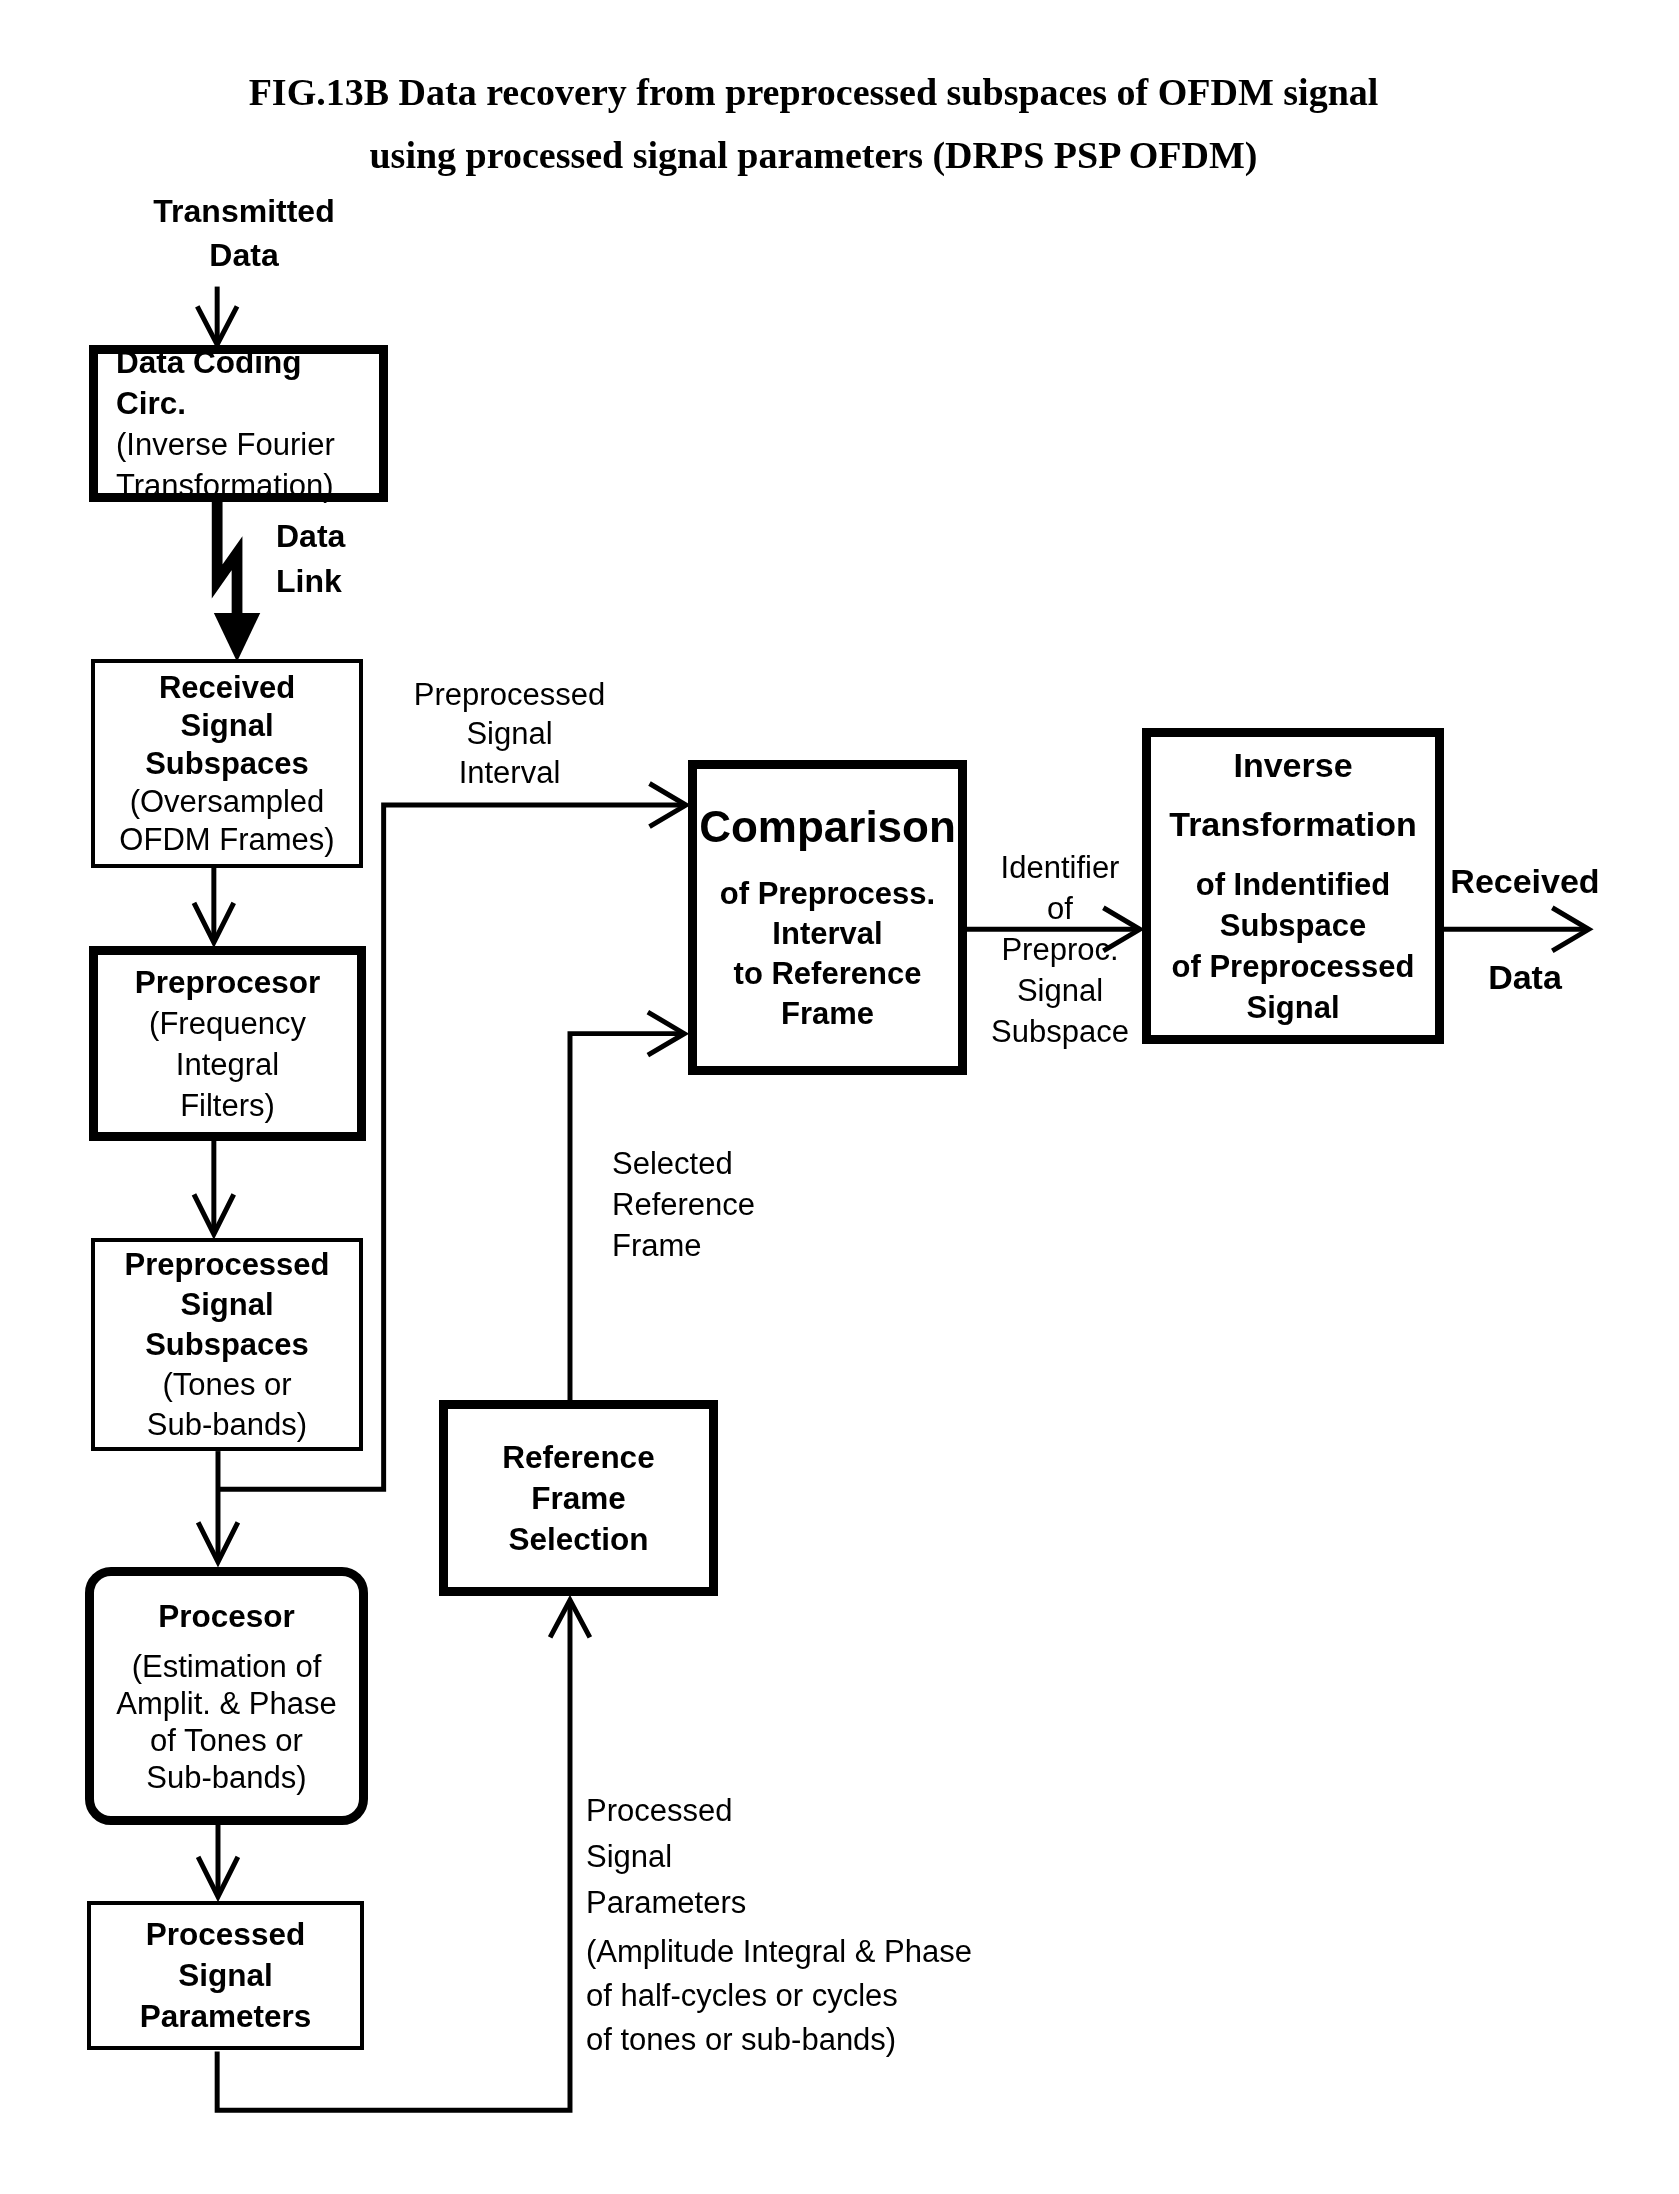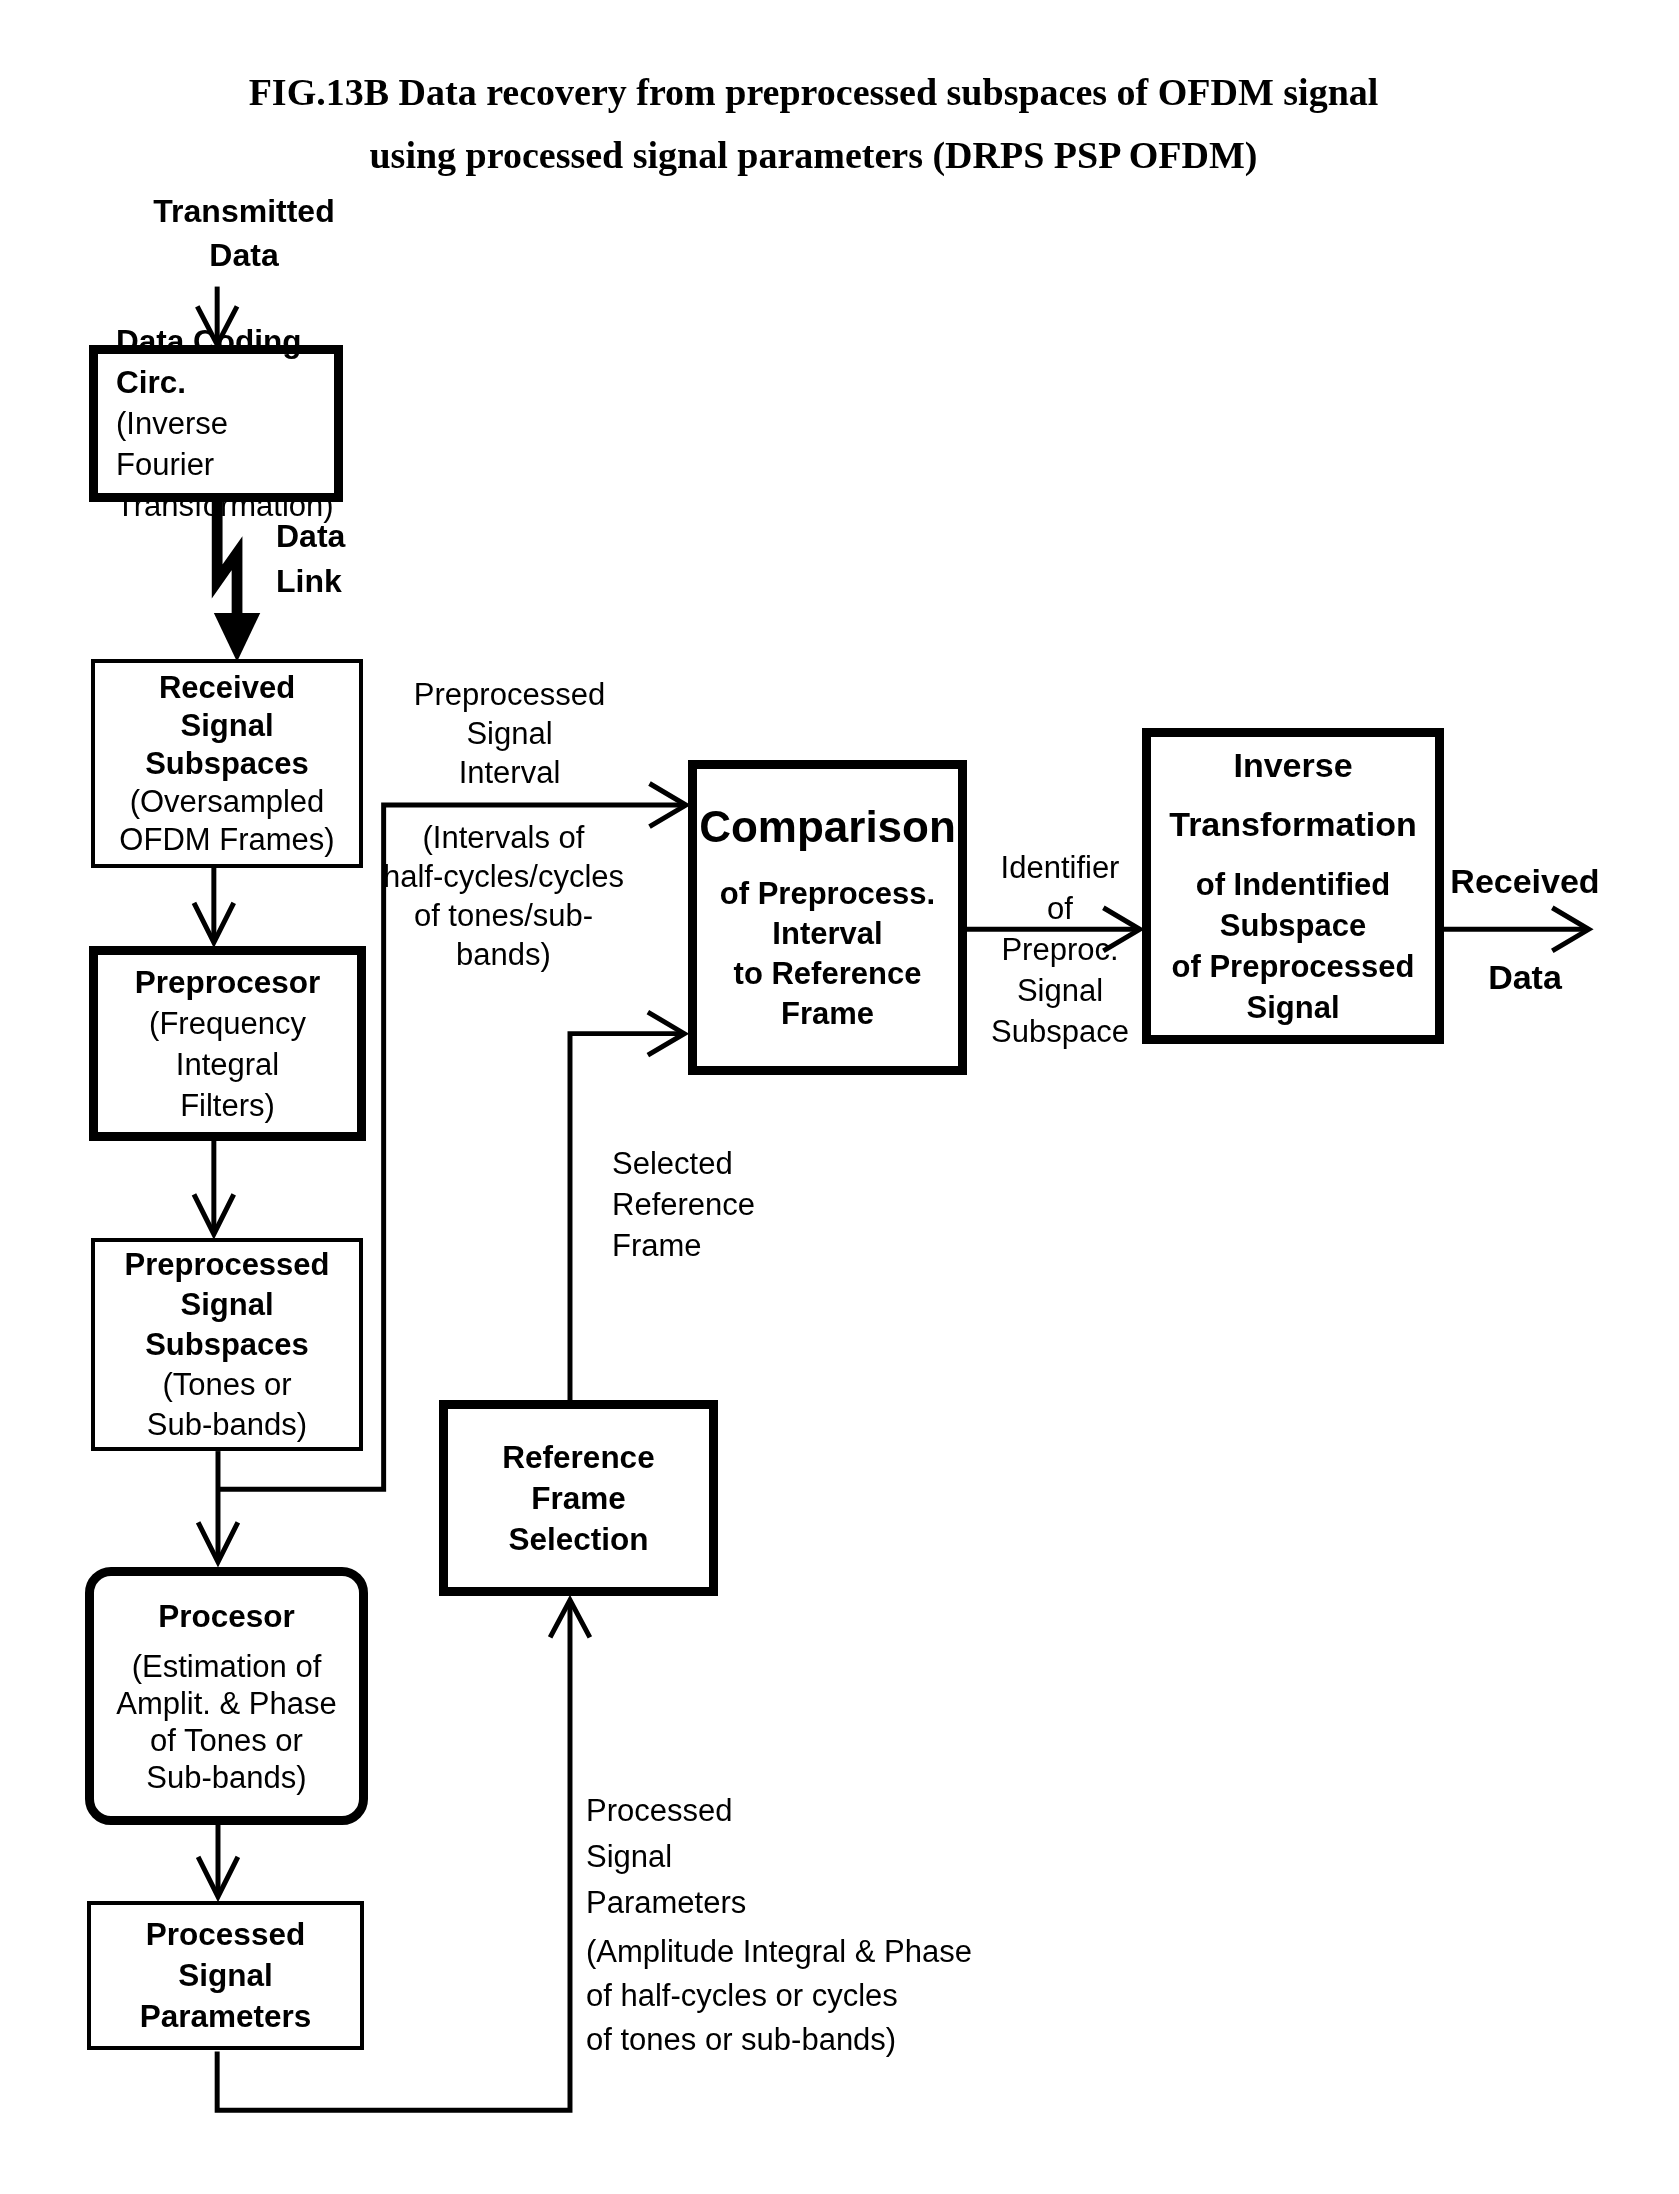--- a/index.html
+++ b/index.html
@@ -83,25 +83,20 @@
     <div>Data</div>
     <div>Link</div>
   </div>
 
   <div class="lbl ctr" style="left:377px;top:675px;width:265px;line-height:39px;">
     <div>Preprocessed</div>
     <div>Signal</div>
     <div>Interval</div>
   </div>
 
-  <div class="lbl ctr" style="left:371px;top:818px;width:265px;line-height:39px;">
-    <div>(Intervals of</div>
-    <div>half-cycles/cycles</div>
-    <div>of tones/sub-bands)</div>
-  </div>
 
   <div class="lbl ctr" style="left:973px;top:847px;width:174px;line-height:41px;">
     <div>Identifier</div>
     <div>of</div>
     <div>Preproc.</div>
     <div>Signal</div>
     <div>Subspace</div>
   </div>
 
   <div class="lbl ctr b" style="left:1440px;top:861px;width:170px;line-height:40px;font-size:34px;">
@@ -121,21 +116,21 @@
     <div>Signal</div>
     <div>Parameters</div>
   </div>
 
   <div class="lbl" style="left:586px;top:1930px;line-height:44px;">
     <div>(Amplitude Integral &amp; Phase</div>
     <div>of half-cycles or cycles</div>
     <div>of tones or sub-bands)</div>
   </div>
 
-  <div class="bx thick" style="left:89px;top:345px;width:254px;height:157px;line-height:41px;padding-left:18px;">
+  <div class="bx thick" style="left:89px;top:345px;width:299px;height:157px;line-height:41px;padding-left:18px;">
     <div class="b" style="font-size:31.5px;">Data Coding Circ.</div>
     <div>(Inverse Fourier</div>
     <div>Transformation)</div>
   </div>
 
   <div class="bx thin ctr" style="left:91px;top:659px;width:272px;height:209px;line-height:38px;">
     <div class="b">Received</div>
     <div class="b">Signal</div>
     <div class="b">Subspaces</div>
     <div>(Oversampled</div>

